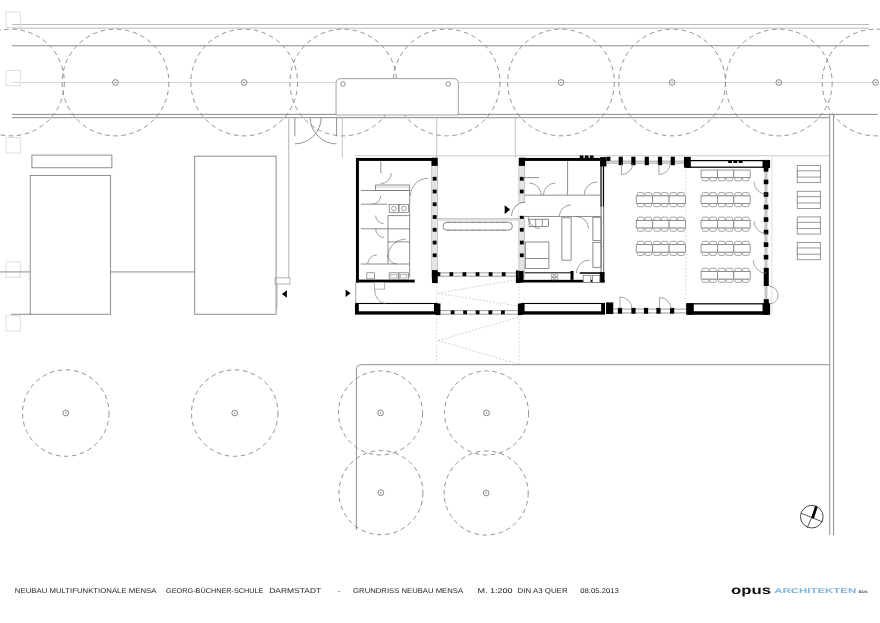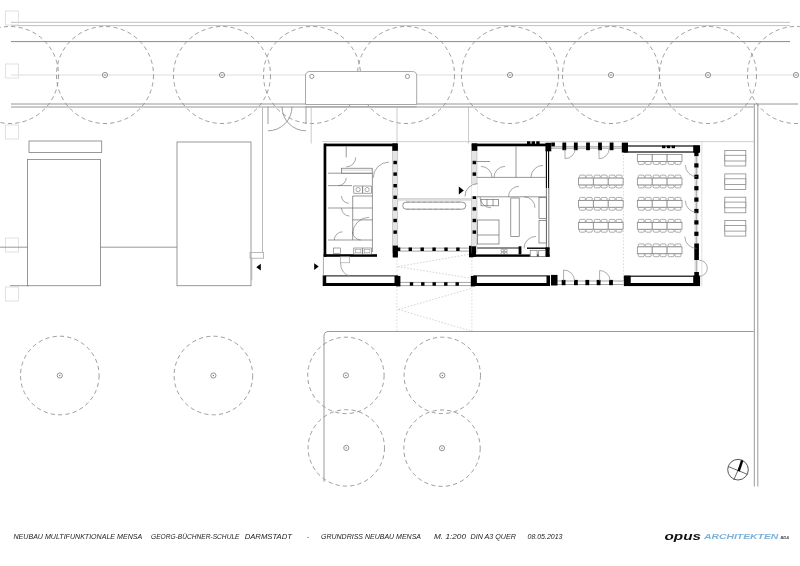--- a/index.html
+++ b/index.html
@@ -1,15 +1,15 @@
 <!DOCTYPE html>
 <html><head><meta charset="utf-8">
 <style>
 html,body{margin:0;padding:0;background:#fff;}
-#page{width:800px;height:566px;position:relative;overflow:hidden;background:#fff;font-style:italic;}
+#page{width:800px;height:566px;position:relative;overflow:hidden;background:#fff;}
 </style></head>
 <body>
 <div id="page">
 <svg width="800" height="566" viewBox="0 0 800 566" xmlns="http://www.w3.org/2000/svg" shape-rendering="geometricPrecision">
 <rect x="0" y="0" width="800" height="566" fill="#fff"></rect>
 <line x1="11" y1="22.3" x2="790" y2="22.3" stroke="#b0b0b0" stroke-width="0.8" stroke-linecap="butt"></line>
 <line x1="11" y1="25.6" x2="790" y2="25.6" stroke="#b0b0b0" stroke-width="0.8" stroke-linecap="butt"></line>
 <line x1="11" y1="41.6" x2="790" y2="41.6" stroke="#8a8a8a" stroke-width="1.0" stroke-linecap="butt"></line>
 <line x1="11" y1="75" x2="798" y2="75" stroke="#cfcfcf" stroke-width="0.7" stroke-linecap="butt"></line>
 <line x1="11" y1="104.0" x2="798" y2="104.0" stroke="#8a8a8a" stroke-width="0.9" stroke-linecap="butt"></line>

